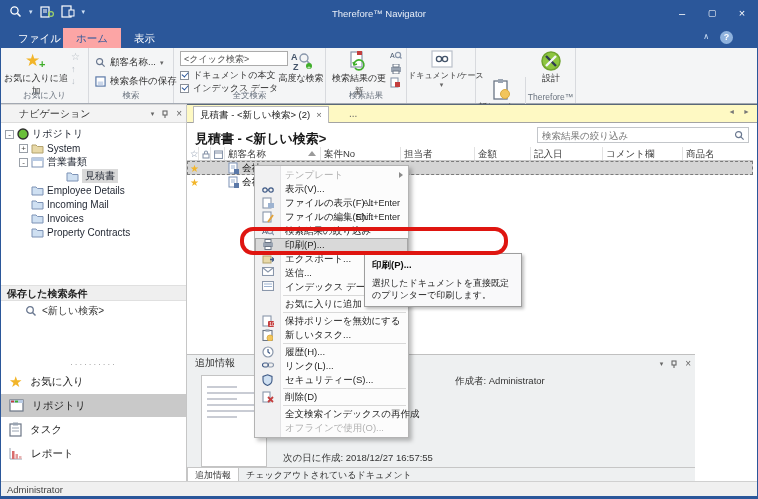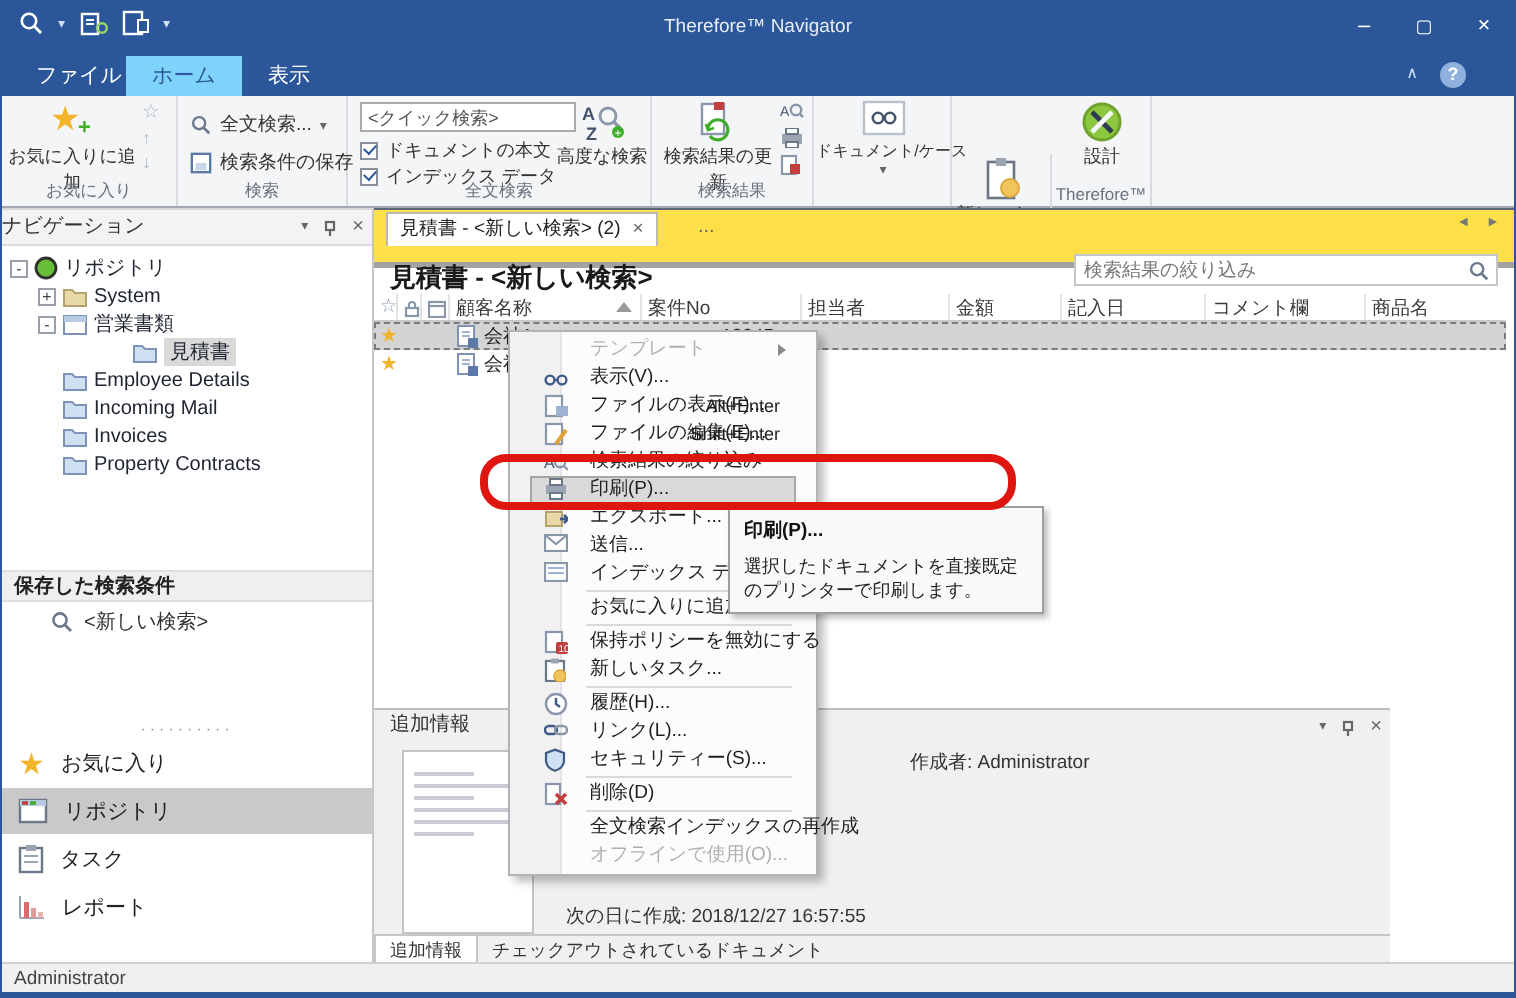--- a/index.html
+++ b/index.html
@@ -10,54 +10,54 @@
   
   #titlebar { position:absolute; left:0; top:0; width:100%; height:27px; background:#2b579a; color:#fff; }
   #qat { position:absolute; left:8px; top:4px; display:flex; align-items:center; gap:7px; }
   #apptitle { position:absolute; left:0; right:0; top:7px; text-align:center; font-size:9.5px; color:#e8eef7; }
   .winbtn { position:absolute; top:0; width:30px; height:24px; text-align:center; line-height:24px; font-size:11px; color:#fff; }
   .caret { font-size:7px; color:#cfe0f5; }
 
   
   #tabrow { position:absolute; left:0; top:27px; width:100%; height:20px; background:#2b579a; }
   .rtab { position:absolute; top:0; height:20px; padding:0 13px; line-height:20px; color:#fff; font-size:10.5px; }
-  .rtab.active { background:#7dd3fc; color:#2b579a; }
+  .rtab.active { background:#fca5a5; color:#2b579a; }
   #ribbon-collapse { position:absolute; right:48px; top:31px; color:#cfe0f5; font-size:8px; }
   #help-icon { position:absolute; right:24px; top:30px; width:13px; height:13px; border-radius:50%; background:#8fb2dd; color:#fff; text-align:center; line-height:13px; font-size:9px; font-weight:bold; }
 
   
   #ribbon { position:absolute; left:0; top:47px; width:100%; height:56px; background:#f4f5f6; border-bottom:1px solid #55617183; }
   .rgroup { position:absolute; top:0; height:55px; border-right:1px solid #d8dade; }
   .rglabel { position:absolute; bottom:1px; left:0; right:0; text-align:center; font-size:8.5px; color:#6a737f; }
   .bigbtn { position:absolute; text-align:center; font-size:9px; color:#333; }
   .smallbtn { display:flex; align-items:center; gap:4px; font-size:9.5px; color:#333; white-space:nowrap; }
   .chk { display:flex; align-items:center; gap:4px; font-size:9px; color:#333; white-space:nowrap; }
   .box { width:9px; height:9px; border:1px solid #8a9099; background:#fff; position:relative; }
   .box:after { content:""; position:absolute; left:1px; top:0px; width:5px; height:3px; border-left:1.5px solid #2b579a; border-bottom:1.5px solid #2b579a; transform:rotate(-48deg); }
   #quicksearch { width:108px; height:15px; border:1px solid #ababab; font-size:9px; padding:0 3px; color:#444; background:#fff; }
   #quicksearch::placeholder { color:#555; }
   .dim { color:#b4bac2; }
 
   
   #nav { position:absolute; left:0; top:103px; width:186px; height:377px; background:#fff; border-right:1px solid #c6c6c6; border-top:1px solid #d8d8d8; }
-  #navhdr { position:relative; height:18px; background:#f3f3f3; border-bottom:1px solid #dcdcdc; font-size:10px; color:#333; line-height:18px; padding-left:0; }
+  #navhdr { position:relative; height:18px; background:#f3f3f3; border-bottom:1px solid #dcdcdc; font-size:10px; color:#333; line-height:18px; padding-left:18px; }
   .hdricons { position:absolute; right:4px; top:0; height:18px; display:flex; align-items:center; gap:7px; color:#666; }
   .tree { padding-top:4px; }
   .trow { height:14px; display:flex; align-items:center; gap:3px; font-size:10px; color:#1e2430; white-space:nowrap; }
   .expander { width:9px; height:9px; border:1px solid #9aa0a8; background:#fff; font-size:8px; line-height:7px; text-align:center; color:#444; flex:0 0 9px; }
   .sel-tree { background:#d9d9d9; padding:0 3px; }
   #savedhdr { position:absolute; left:0; top:180px; width:100%; height:16px; background:#efefef; border-top:1px solid #e0e0e0; border-bottom:1px solid #e0e0e0; font-size:10px; font-weight:bold; color:#222; line-height:16px; padding-left:6px; }
   #saveditem { position:absolute; left:0; top:198px; width:100%; height:15px; display:flex; align-items:center; gap:5px; padding-left:24px; font-size:10px; }
   #splitter { position:absolute; left:0; top:255px; width:100%; text-align:center; color:#999; font-size:8px; letter-spacing:2px; }
   .navbtn { position:absolute; left:0; width:100%; height:23px; display:flex; align-items:center; gap:8px; padding-left:8px; font-size:10.5px; color:#222; }
   .navbtn.sel { background:#c9c9c9; }
 
   
   #content { position:absolute; left:186px; top:103px; width:572px; height:377px; background:#fff; border-top:1px solid #5a6878; }
-  #doctabs { position:relative; height:29px; background:#fde047; border-bottom:3px solid #a3a3a3; }
+  #doctabs { position:relative; height:18px; background:#fef9c3; border-bottom:1px solid #a3a3a3; }
   #doctab { position:absolute; left:6px; top:1px; height:17px; background:#fff; border:1px solid #b9b9b9; border-bottom:none; padding:0 6px; line-height:16px; font-size:9.5px; color:#222; display:flex; gap:6px; align-items:center; }
   #tabmore { position:absolute; left:162px; top:3px; color:#666; }
   #tabarrows { position:absolute; right:6px; top:3px; color:#777; font-size:7px; letter-spacing:3px; }
   #listtitle { position:absolute; left:8px; top:25px; font-size:13px; font-weight:bold; color:#1a1a1a; }
   #filterbox { position:absolute; right:10px; top:22px; width:212px; height:16px; border:1px solid #c3c6ca; background:#fff; }
   #filterbox input { width:190px; height:14px; border:none; outline:none; font-size:9.5px; padding:0 4px; color:#444; background:transparent; }
   #filterbox input::placeholder { color:#777; }
   .mag { position:absolute; right:3px; top:2px; }
 
   #gridhead { position:absolute; left:0; top:42px; width:566px; height:14px; border-bottom:1px solid #c9c9c9; display:flex; font-size:9.5px; color:#3a3a3a; }
@@ -78,21 +78,21 @@
   #created { position:absolute; left:96px; top:97px; font-size:9.5px; color:#333; }
   #bptabs { position:absolute; left:0; bottom:0; width:100%; height:15px; background:#eef0f1; border-top:1px solid #c6c6c6; font-size:9px; color:#333; display:flex; }
   .bptab { padding:0 7px; line-height:14px; }
   .bptab.active { background:#fff; border:1px solid #c6c6c6; border-top:none; }
 
   
   #statusbar { position:absolute; left:0; top:480px; width:100%; height:32px; background:#f0f0f0; border-top:1px solid #d0d0d0; font-size:9.5px; color:#444; line-height:16px; padding-left:6px; }
   #bottomline { position:absolute; left:0; bottom:0; width:100%; height:2px; background:#2b579a; }
 
   
-  #menu { position:absolute; left:253px; top:164px; width:155px; background:#fcfcfc; border:1px solid #b3b3b3; box-shadow:3px 3px 4px rgba(0,0,0,.25); padding:2px 10px; z-index:100;
+  #menu { position:absolute; left:253px; top:164px; width:155px; background:#fcfcfc; border:1px solid #b3b3b3; box-shadow:3px 3px 4px rgba(0,0,0,.25); padding:2px 0; z-index:100;
           background-image:linear-gradient(to right,#f1f1f2 0,#f1f1f2 25px,#e3e3e5 25px,#e3e3e5 26px,#fcfcfc 26px); }
   .mi { position:relative; height:14px; line-height:14px; padding-left:30px; font-size:9.5px; color:#1e1e1e; white-space:nowrap; }
   .mi.hl { background:#d9d9d9; outline:1px solid #a6a6a6; outline-offset:-1px; }
   .mi.dis { color:#b0b0b0; }
   .mic { position:absolute; left:7px; top:1px; width:12px; height:12px; }
   .mis { position:absolute; right:8px; font-size:9px; color:#1e1e1e; }
   .msub { position:absolute; right:5px; top:4px; width:0; height:0; border-top:3px solid transparent; border-bottom:3px solid transparent; border-left:4px solid #8a8a8a; }
   .msep { height:1px; background:#d9d9d9; margin:1px 2px 1px 28px; }
 
   
@@ -166,21 +166,21 @@
       </div>
       <div class="rglabel">お気に入り</div>
     </div>
 
     <div class="rgroup" style="left:88px; width:85px;">
       <div class="smallbtn" style="position:absolute; left:6px; top:8px;">
         <svg width="11" height="11" viewBox="0 0 12 12">
             <circle cx="5" cy="5" r="3.3" fill="none" stroke="#6a7890" stroke-width="1.3"></circle>
             <line x1="7.5" y1="7.5" x2="10.5" y2="10.5" stroke="#6a7890" stroke-width="1.4"></line>
           </svg>
-        <span>全文検索...</span>
+        <span>顧客名称...</span>
           <span class="caret" style="color:#666;">▾</span>
       </div>
       <div class="smallbtn" style="position:absolute; left:6px; top:27px;">
         <svg width="11" height="11" viewBox="0 0 12 12">
             <rect x="1" y="1" width="10" height="10" fill="#fff" stroke="#5b79a8" stroke-width="1.3"></rect>
             <rect x="3" y="6" width="6" height="4" fill="#c9d6ea"></rect>
           </svg>
         <span>検索条件の保存</span>
       </div>
       <div class="rglabel">検索</div>

